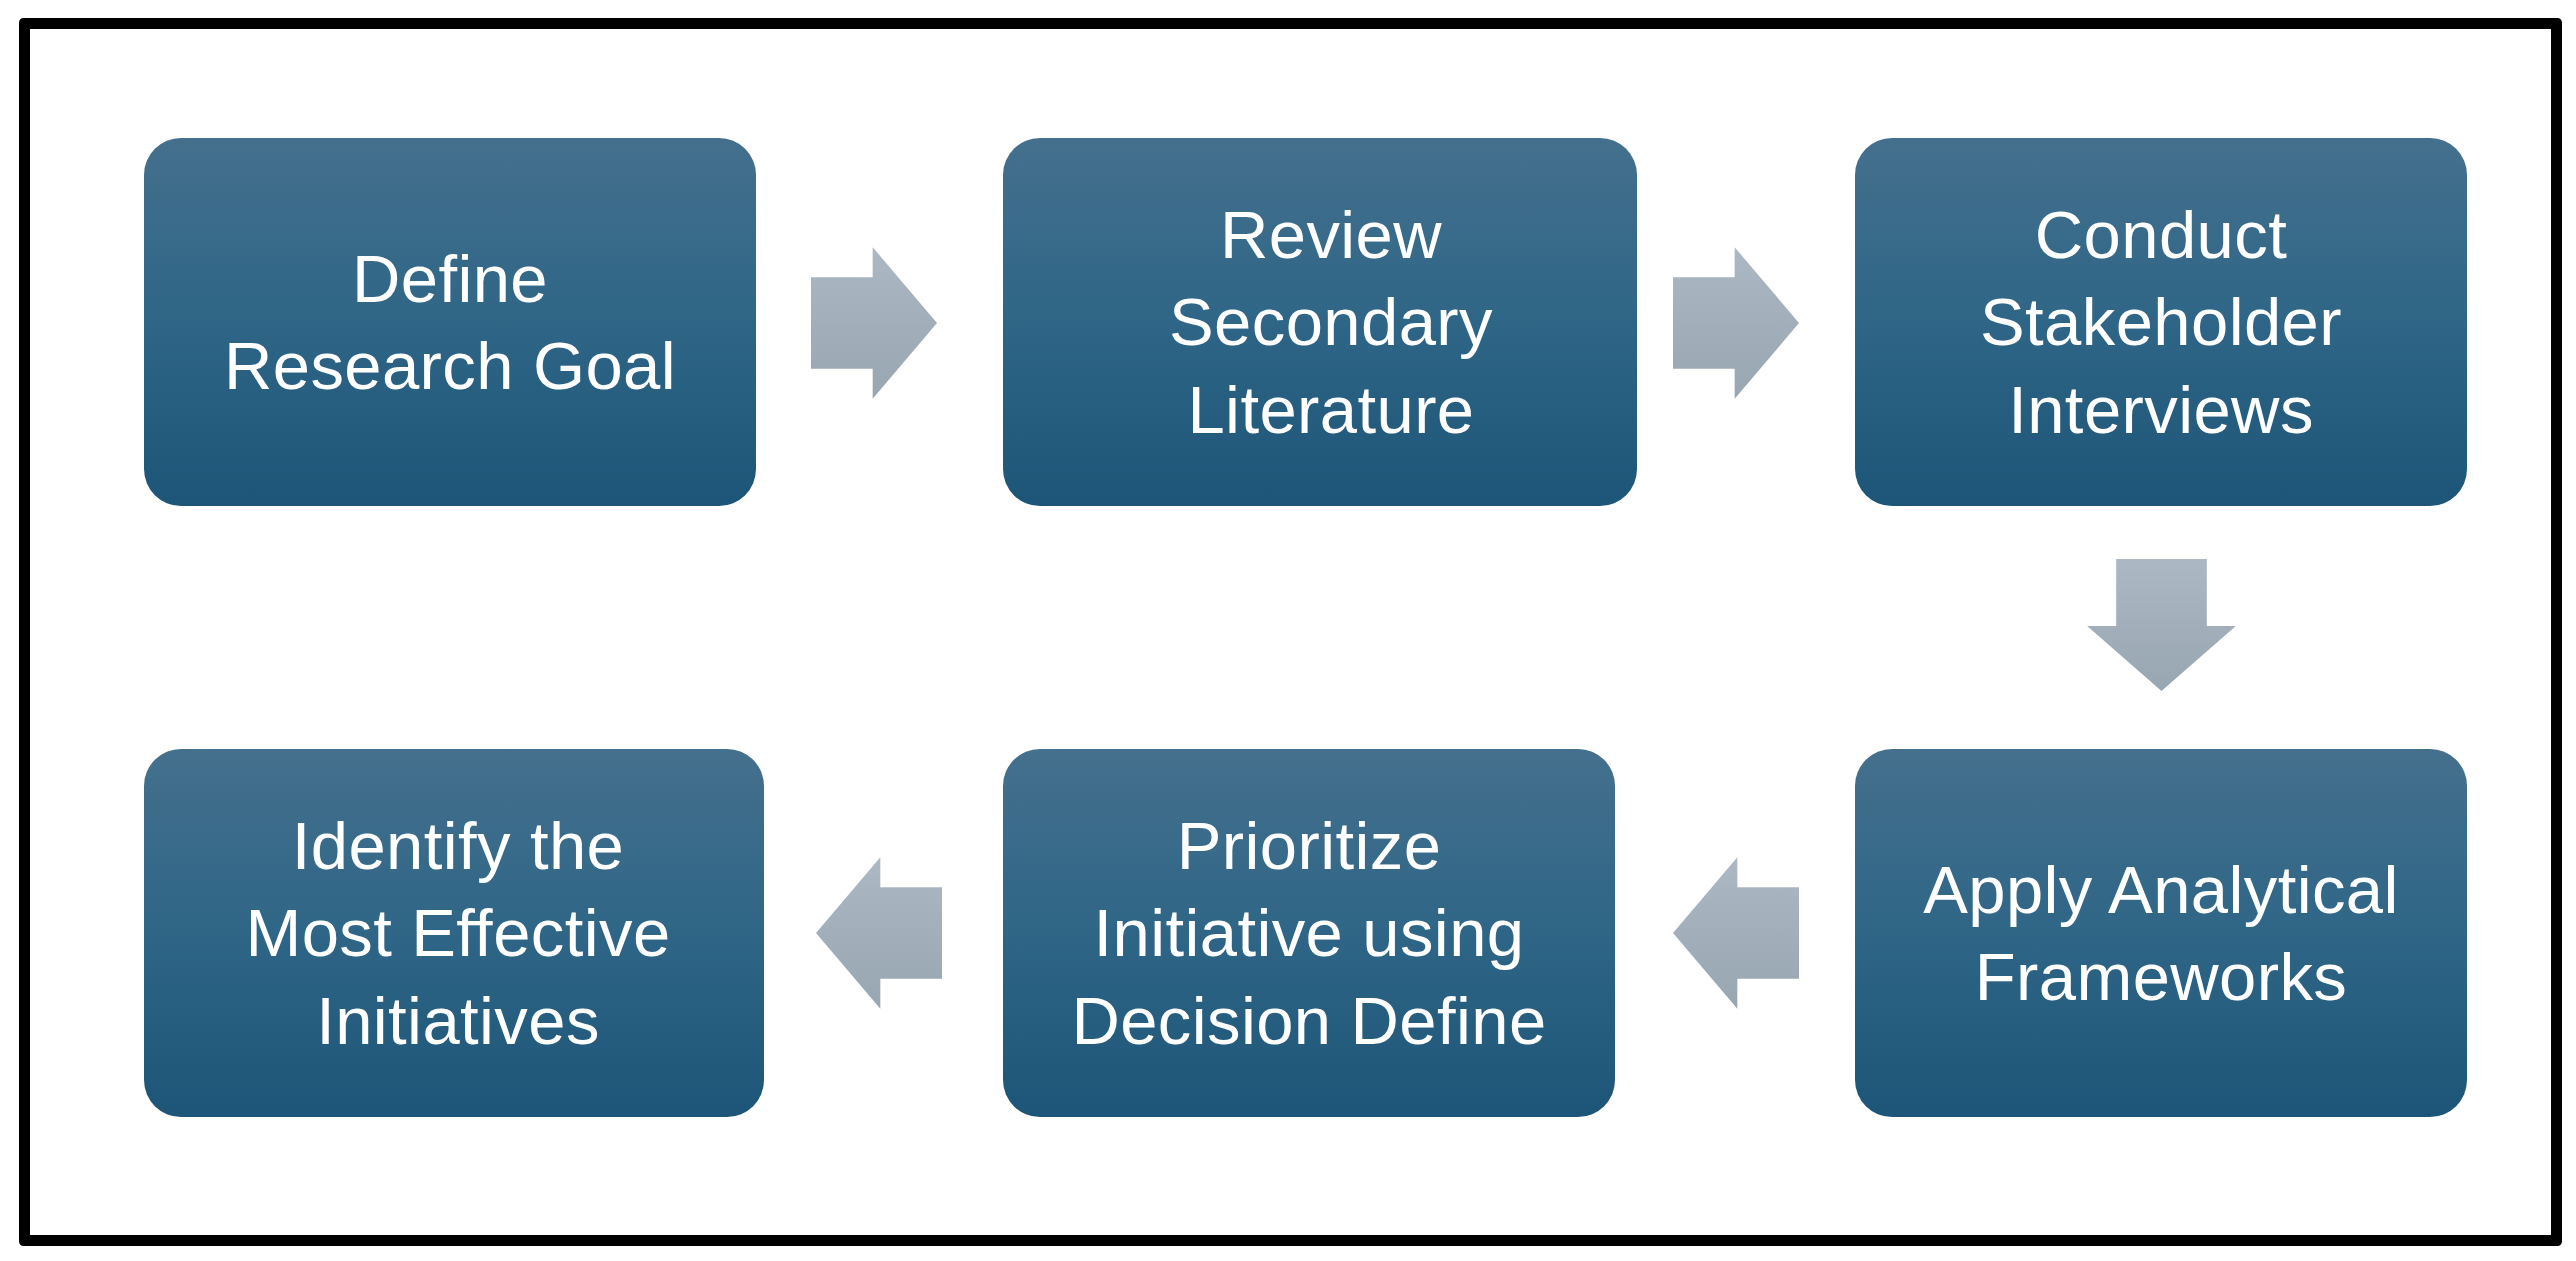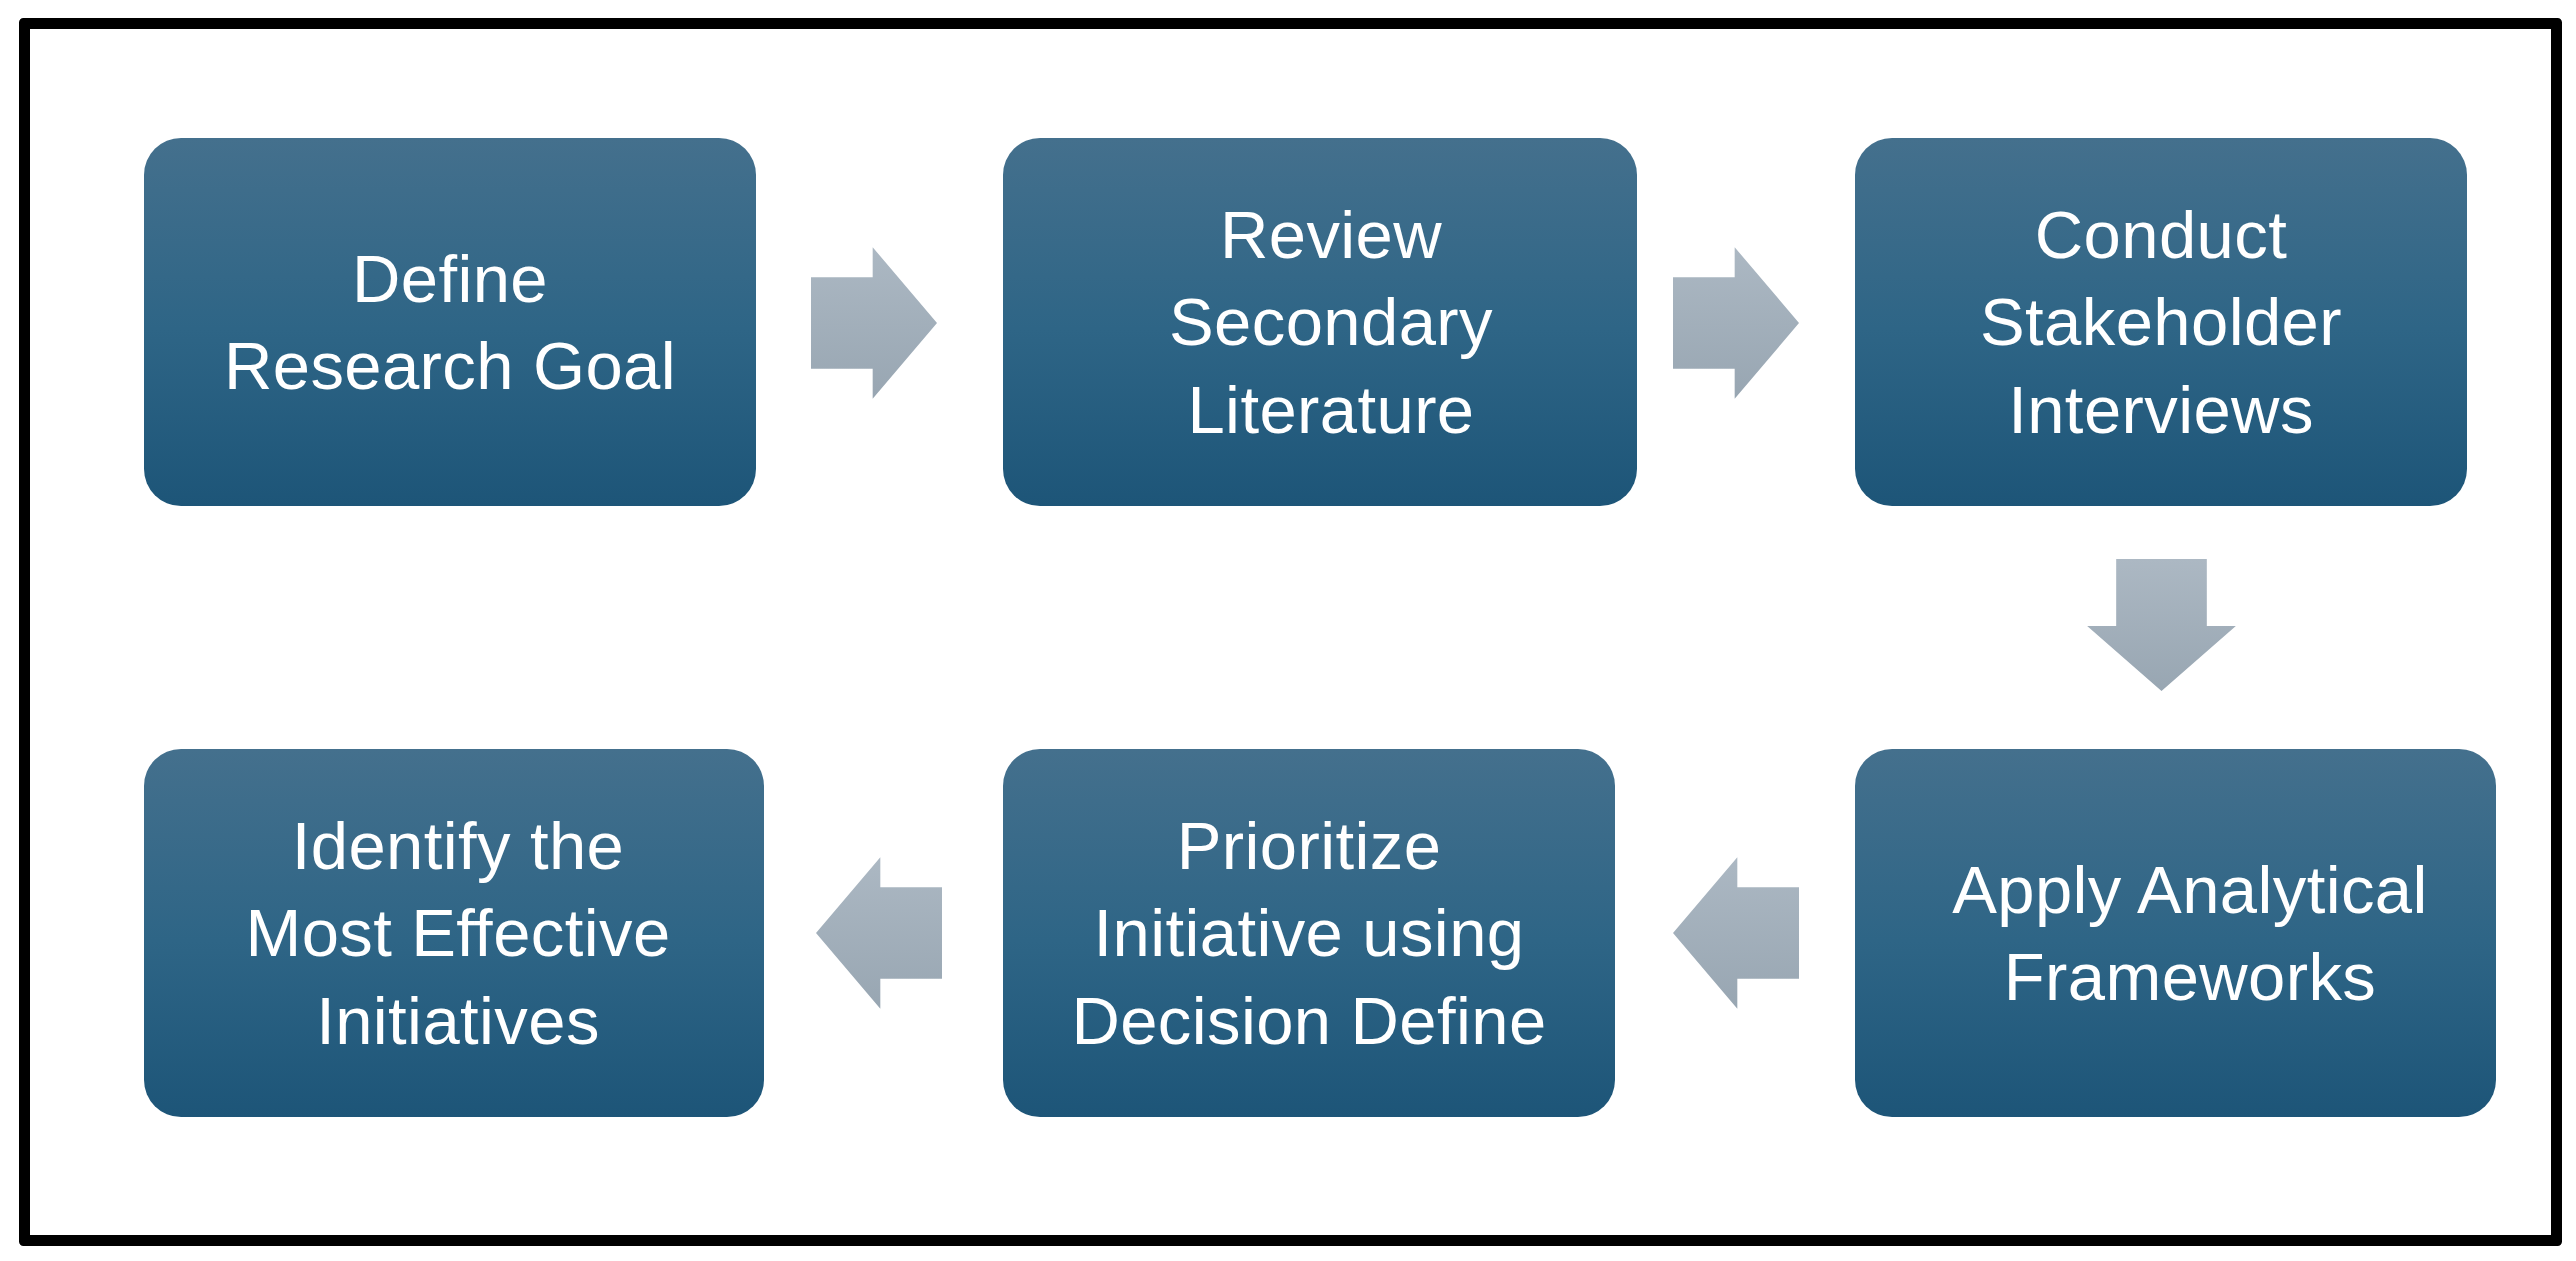--- a/index.html
+++ b/index.html
@@ -41,21 +41,21 @@
     color: #ffffff;
     font-size: 67px;
     line-height: 1.3;
     white-space: pre-line;
     font-weight: 400;
     letter-spacing: 0.4px;
   }
   .b1 { left: 144px;  top: 138px; }
   .b2 { left: 1003px; top: 138px; padding-left: 22px; }
   .b3 { left: 1855px; top: 138px; justify-content: center; }
-  .b4 { left: 1855px; top: 749px; padding-left: 29px; }
+  .b4 { left: 1855px; top: 749px; }
   .b5 { left: 1003px; top: 749px; }
   .b6 { left: 144px;  top: 749px; padding-left: 8px; }
 
   .arrow { position: absolute; display: block; }
   .a1 { left: 811px;  top: 247px; }
   .a2 { left: 1673px; top: 247px; }
   .a3 { left: 2087px; top: 559px; }
   .a4 { left: 1673px; top: 857px; }
   .a5 { left: 816px;  top: 857px; }
 </style>

